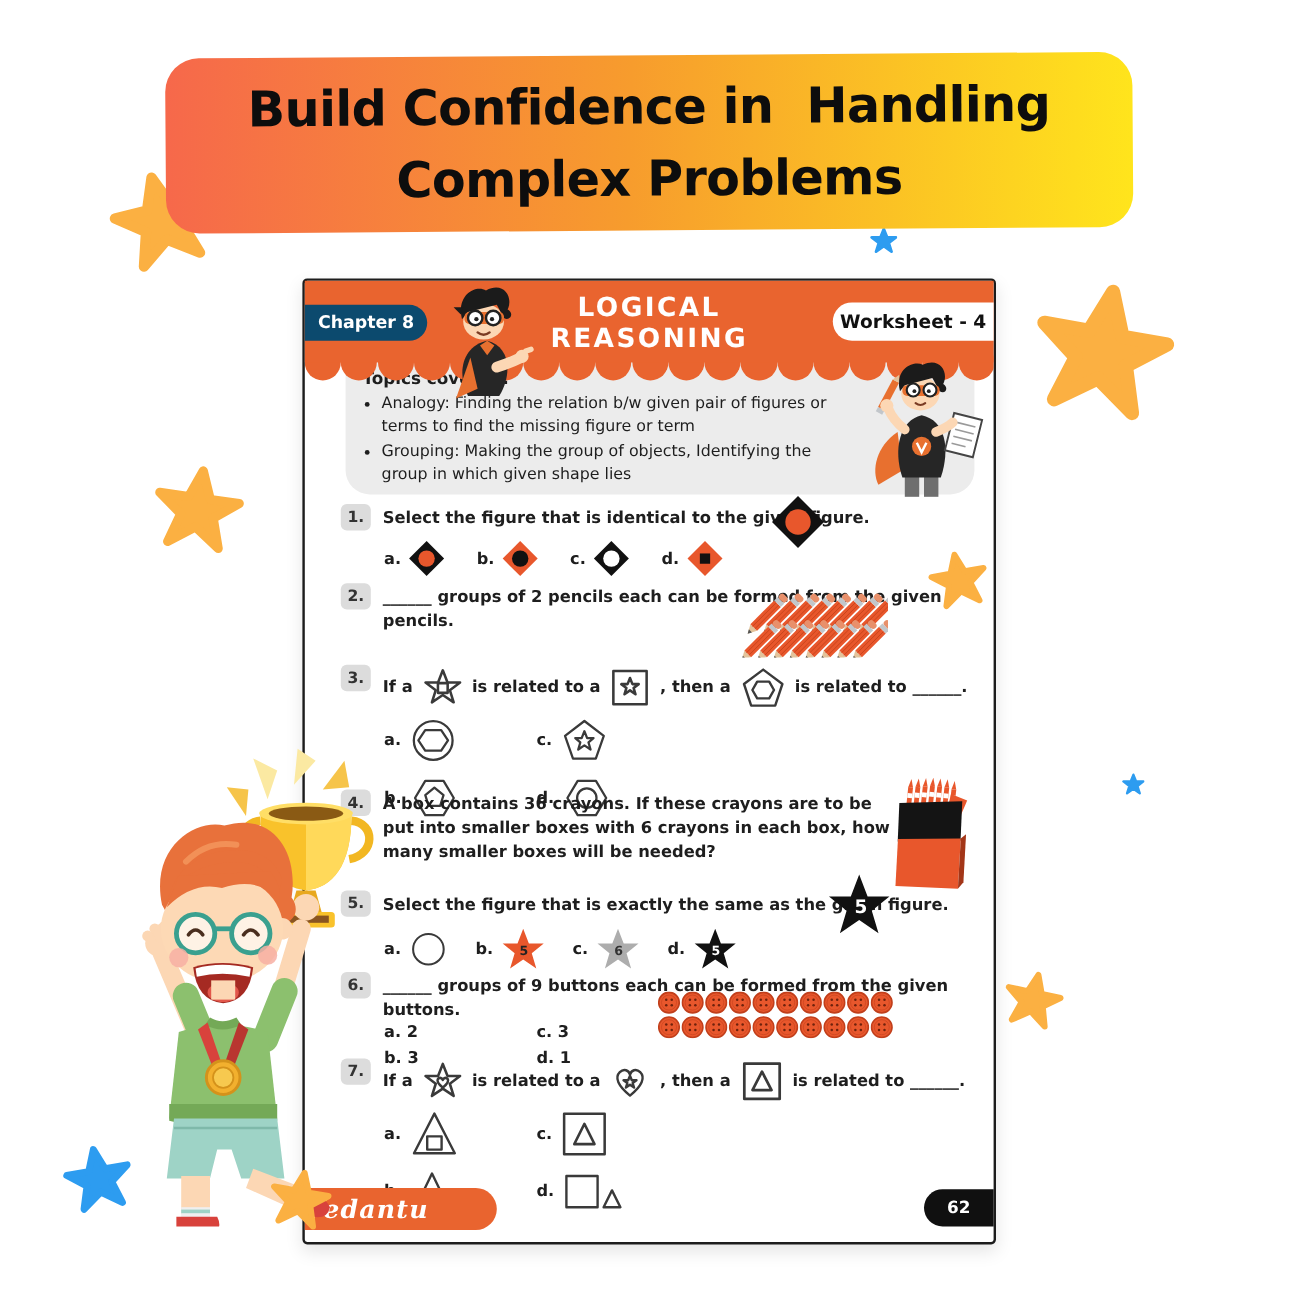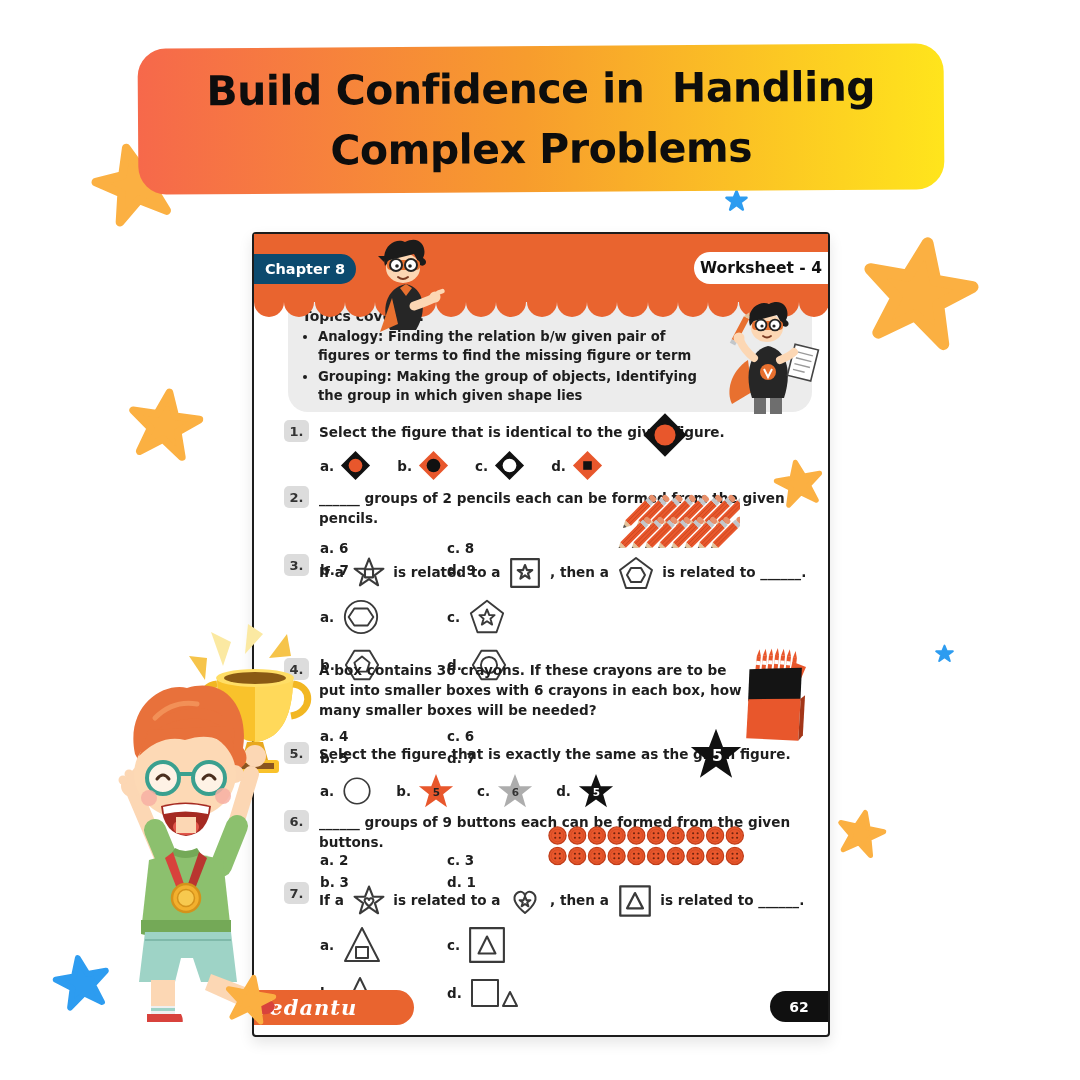--- a/index.html
+++ b/index.html
@@ -26,21 +26,21 @@
         align-items:center;justify-content:center;z-index:4;}
   .ws-title{position:absolute;left:0;right:0;top:10px;text-align:center;z-index:3;color:#fff;
         font-weight:800;font-size:22px;letter-spacing:2px;line-height:26px;}
   .worksheet-pill{position:absolute;right:0;top:18px;width:134px;height:32px;background:#fff;
         border-radius:16px 0 0 16px;color:#111;font-size:15.5px;font-weight:700;display:flex;
         align-items:center;justify-content:center;z-index:4;}
   .char{position:absolute;z-index:5;}
   .topics-box{position:absolute;left:34px;right:16px;top:60px;height:118px;background:#ECECEC;
         border-radius:0 0 20px 20px;z-index:1;padding:14px 110px 0 14px;box-sizing:border-box;}
   .topics-heading{font-size:14px;font-weight:700;color:#1e1e1e;margin-bottom:3px;}
-  .topics-box ul{margin:0;padding-left:16px;font-size:13.2px;font-weight:700;color:#1e1e1e;line-height:19px;}
+  .topics-box ul{margin:0;padding-left:16px;font-size:13.2px;font-weight:400;color:#1e1e1e;line-height:19px;}
   .topics-box li{margin-bottom:2px;}
   
   .q{position:absolute;left:30px;right:8px;z-index:3;}
   .q-head{display:flex;align-items:flex-start;}
   .q-num{flex:none;width:25px;height:22px;background:#DCDCDC;border-radius:5px;color:#333;
         font-size:13px;font-weight:700;display:flex;align-items:center;justify-content:center;
         margin-right:10px;margin-top:0px;}
   .q-text{font-size:13.6px;font-weight:600;color:#1e1e1e;line-height:20px;padding-top:2px;}
   .opts-row{display:flex;align-items:center;gap:26px;margin:8px 0 0 36px;}
   .opt{display:flex;align-items:center;gap:6px;font-size:13.5px;font-weight:600;color:#1e1e1e;}
@@ -148,20 +148,24 @@
       <span class="scallop"></span>
       <span class="scallop"></span>
       <span class="scallop"></span>
       <span class="scallop"></span>
       <span class="scallop"></span>
       <span class="scallop"></span>
     </div>
   <div class="pg-header"></div>
 
   <div class="chapter-badge">Chapter 8</div>
+  <div class="ws-title">
+    <div>LOGICAL</div>
+    <div>REASONING</div>
+  </div>
   <div class="worksheet-pill">Worksheet - 4</div>
 
   <svg class="char" style="left:100px;top:2px" width="92" height="100" viewBox="0 0 92 100">
     <path d="M52,48 C70,52 74,74 62,94 L36,94 C26,74 32,52 52,48 Z" fill="#262626"></path>
     <path d="M38,62 L26,96 L44,88 Z" fill="#E8702F"></path>
     <polygon points="46,52 52,60 58,52 52,48" fill="#E8702F"></polygon>
     <ellipse cx="49" cy="32" rx="17" ry="15" fill="#FCD7B4"></ellipse>
     <path d="M31,30 C26,10 42,1 51,6 C66,-2 74,12 69,22 C75,25 71,32 66,29 L60,18 L36,24 Z" fill="#1b1b1b"></path>
     <path d="M30,26 L24,20 L32,20 Z" fill="#1b1b1b"></path>
     <rect x="33" y="24" width="33" height="10" rx="4" fill="#E8702F"></rect>
@@ -246,26 +250,20 @@
           </svg>
       </span>
     </div>
   </div>
 
   <div class="q" style="top:252px">
     <div class="q-head">
       <span class="q-num">2.</span>
       <span class="q-text">______ groups of 2 pencils each can be formed from the given pencils.</span>
     </div>
-    <div class="opts-grid" style="margin-top:12px">
-      <span class="opt">a. 6</span>
-      <span class="opt">c. 8</span>
-      <span class="opt">b. 7</span>
-      <span class="opt">d. 9</span>
-    </div>
     <svg class="qgfx" id="pencils-svg" style="left:330px;top:6px" width="126" height="56" viewBox="0 0 126 56">
         <use href="#sym-pencil" width="46" height="10" transform="translate(5,33) rotate(-45)"></use>
         <use href="#sym-pencil" width="46" height="10" transform="translate(18.2,33) rotate(-45)"></use>
         <use href="#sym-pencil" width="46" height="10" transform="translate(31.4,33) rotate(-45)"></use>
         <use href="#sym-pencil" width="46" height="10" transform="translate(44.599999999999994,33) rotate(-45)"></use>
         <use href="#sym-pencil" width="46" height="10" transform="translate(57.8,33) rotate(-45)"></use>
         <use href="#sym-pencil" width="46" height="10" transform="translate(71,33) rotate(-45)"></use>
         <use href="#sym-pencil" width="46" height="10" transform="translate(84.19999999999999,33) rotate(-45)"></use>
         <use href="#sym-pencil" width="46" height="10" transform="translate(97.39999999999999,33) rotate(-45)"></use>
         <use href="#sym-pencil" width="46" height="10" transform="translate(0,55) rotate(-45)"></use>
@@ -330,26 +328,20 @@
             <circle class="outline" cx="20" cy="20" r="8.5"></circle>
           </svg>
       </span>
     </div>
   </div>
 
   <div class="q" style="top:424px">
     <div class="q-head">
       <span class="q-num">4.</span>
       <span class="q-text" style="width:428px">A box contains 36 crayons. If these crayons are to be put into smaller boxes with 6 crayons in each box, how many smaller boxes will be needed?</span>
-    </div>
-    <div class="opts-grid">
-      <span class="opt">a. 4</span>
-      <span class="opt">c. 6</span>
-      <span class="opt">b. 5</span>
-      <span class="opt">d. 7</span>
     </div>
     <svg class="qgfx" style="left:458px;top:-12px" width="66" height="96" viewBox="0 0 64 96">
       <g transform="rotate(6 32 48)">
         <g>
           <polygon points="10,12 12,5 14,12" fill="#E8572C"></polygon>
             <rect x="10" y="12" width="4" height="20" fill="#E8572C"></rect>
             <rect x="10" y="17" width="4" height="4" fill="#fff"></rect>
           <polygon points="16,11 18,4 20,11" fill="#E8572C"></polygon>
             <rect x="16" y="11" width="4" height="20" fill="#E8572C"></rect>
             <rect x="16" y="16" width="4" height="4" fill="#fff"></rect>

